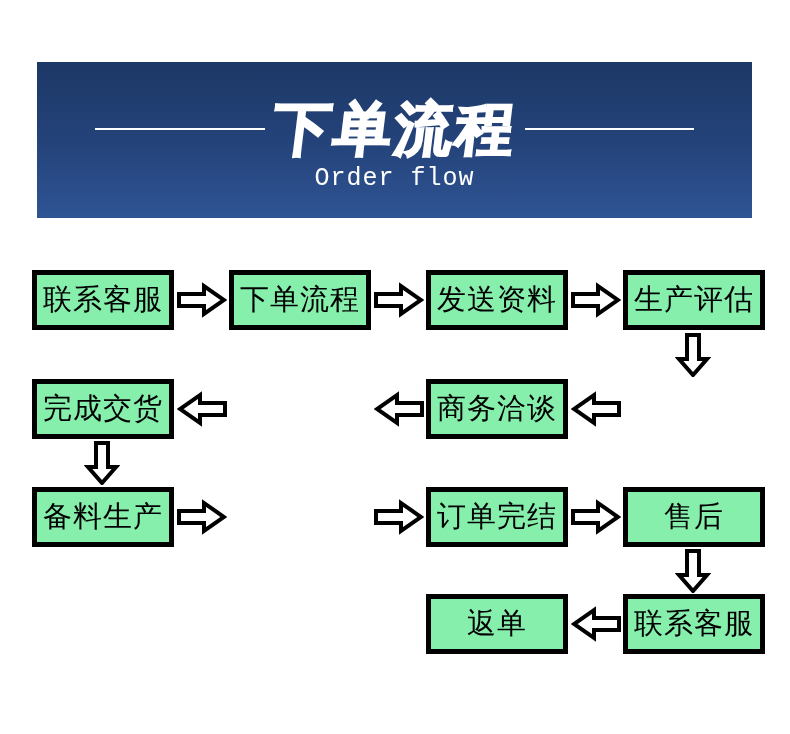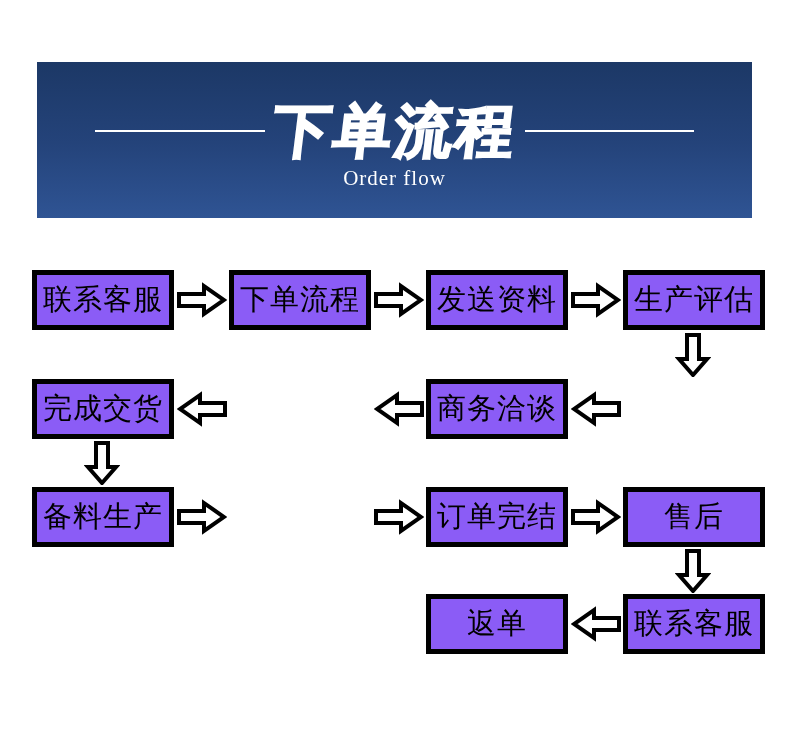--- a/index.html
+++ b/index.html
@@ -12,29 +12,29 @@
     background:linear-gradient(180deg,#1c3866 0%,#24437a 52%,#2f5494 100%);
     color:#ffffff;display:flex;flex-direction:column;justify-content:center;align-items:center;
   }
   .title-row{display:flex;align-items:center;width:100%;padding:0 58px;box-sizing:border-box;margin-top:12px;}
   .hline{flex:1;height:2px;background:#ffffff;}
   .title{
     font-size:58px;font-weight:bold;margin:0 8px;line-height:1;white-space:nowrap;
     transform:skewX(-7deg);letter-spacing:3px;-webkit-text-stroke:2px #ffffff;
   }
   .subtitle{
-    font-family:Liberation Serif, serif;font-size:21px;letter-spacing:1px;
+    font-family:Liberation Mono, monospace;font-size:25px;letter-spacing:1px;
     margin-top:6px;white-space:nowrap;
   }
 
   
   .flow{position:absolute;left:0;top:0;width:790px;height:734px;}
   .node{
     position:absolute;width:142px;height:60px;box-sizing:border-box;
-    background:#8b5cf6;border:5px solid #000000;
+    background:#86efac;border:5px solid #000000;
     display:flex;align-items:center;justify-content:center;
     font-size:29px;color:#000000;letter-spacing:1px;white-space:nowrap;
   }
   .arrow{position:absolute;display:block;}
 </style>
 </head>
 <body>
 
 <div class="page">
 

